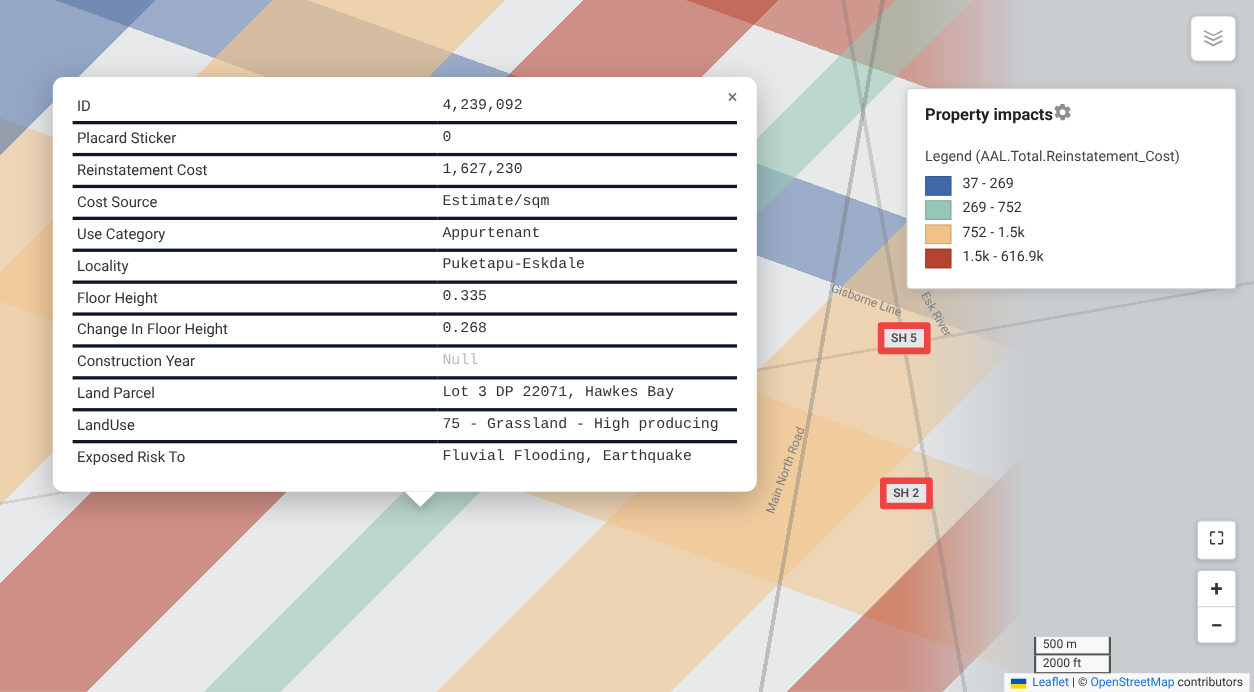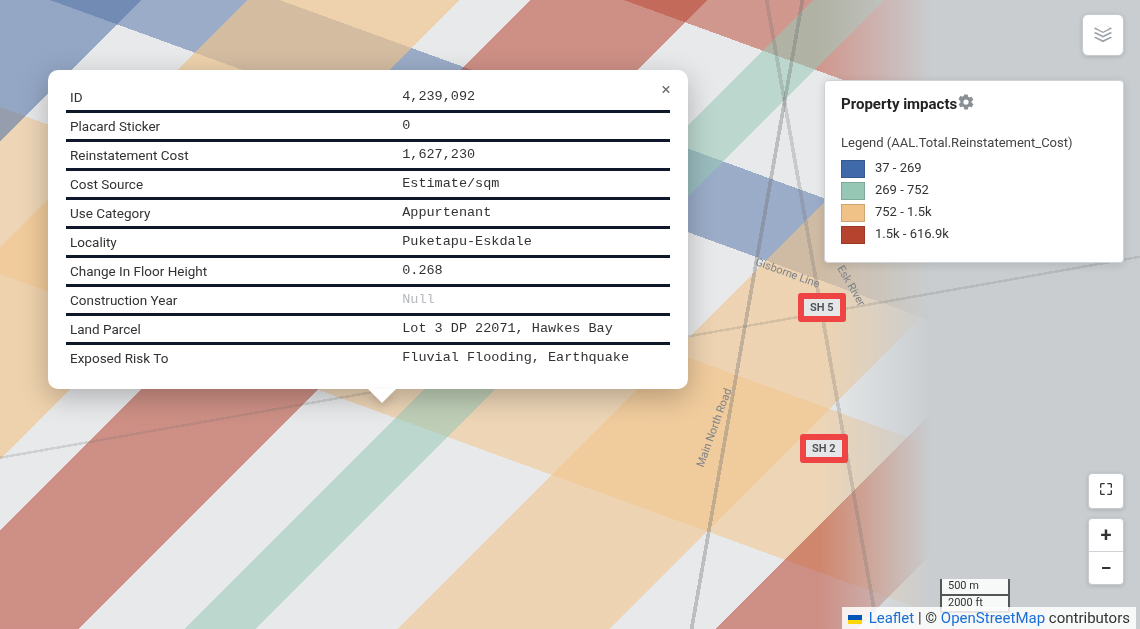--- a/index.html
+++ b/index.html
@@ -189,21 +189,21 @@
     box-sizing:border-box;
     line-height:14px;
   }
   .scale .bar + .bar{ border-top:none; }
 
   .attrib{
     position:absolute;
     right:4px;
     bottom:0;
     background:rgba(255,255,255,.85);
-    font-size:15px;
+    font-size:11px;
     color:#333;
     padding:2px 6px;
     z-index:20;
   }
   .attrib a{ color:#1a6fd6; text-decoration:none; }
   .flag{
     display:inline-block;width:14px;height:9px;vertical-align:middle;margin-right:3px;
     background:linear-gradient(#0057b7 0 50%, #ffd700 50% 100%);
   }
 </style>
@@ -250,30 +250,38 @@
         </tr>
         <tr>
           <td class="key">Use Category</td>
           <td class="val">Appurtenant</td>
         </tr>
         <tr>
           <td class="key">Locality</td>
           <td class="val">Puketapu-Eskdale</td>
         </tr>
         <tr>
+          <td class="key">Floor Height</td>
+          <td class="val">0.335</td>
+        </tr>
+        <tr>
           <td class="key">Change In Floor Height</td>
           <td class="val">0.268</td>
         </tr>
         <tr>
           <td class="key">Construction Year</td>
           <td class="val null">Null</td>
         </tr>
         <tr>
           <td class="key">Land Parcel</td>
           <td class="val">Lot 3 DP 22071, Hawkes Bay</td>
+        </tr>
+        <tr>
+          <td class="key">LandUse</td>
+          <td class="val">75 - Grassland - High producing</td>
         </tr>
         <tr>
           <td class="key">Exposed Risk To</td>
           <td class="val">Fluvial Flooding, Earthquake</td>
         </tr>
       </tbody>
   </table>
 </div>
 
 <div class="legend-panel">

